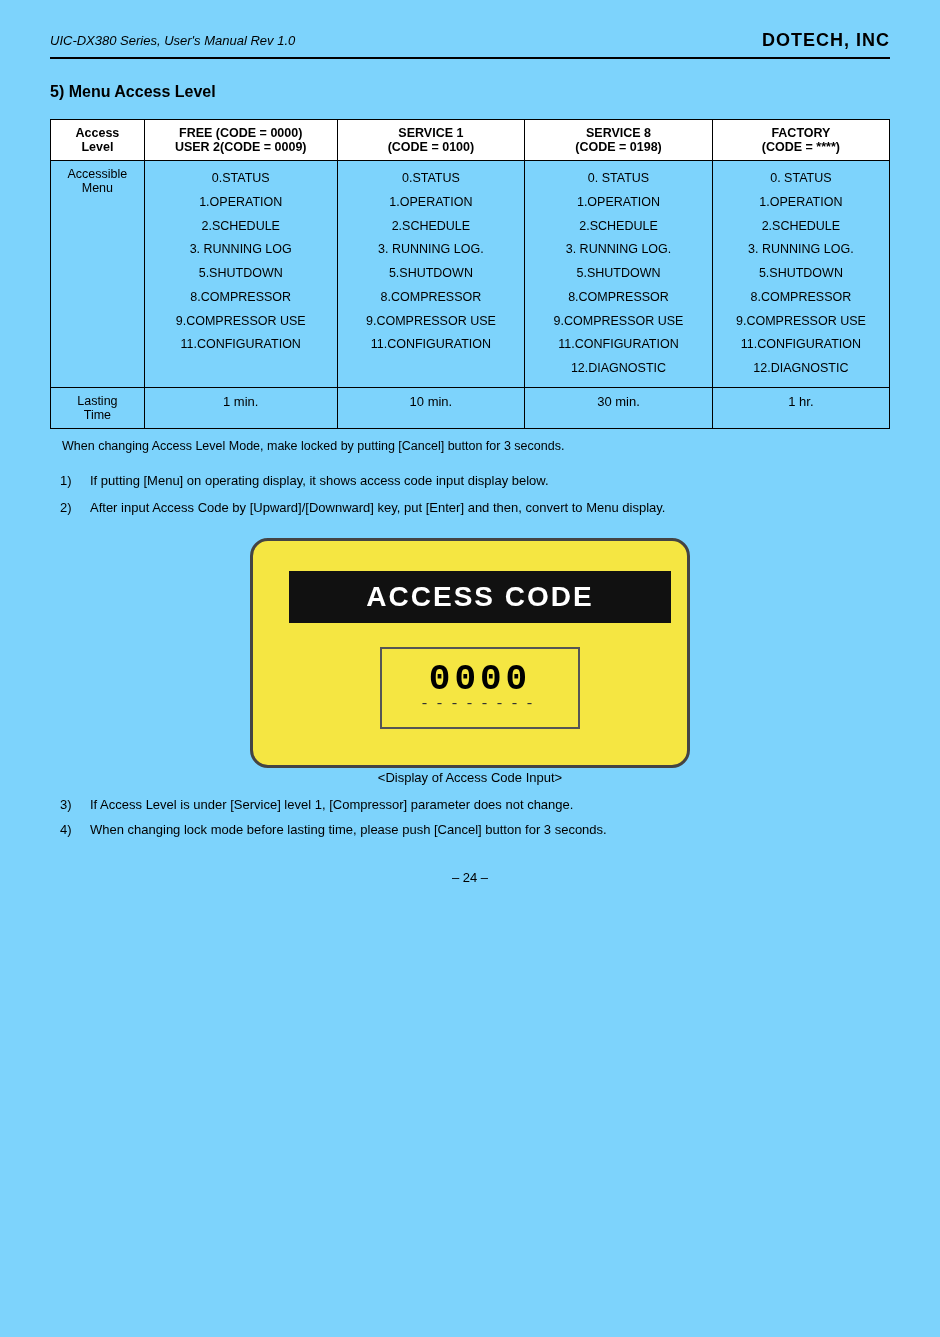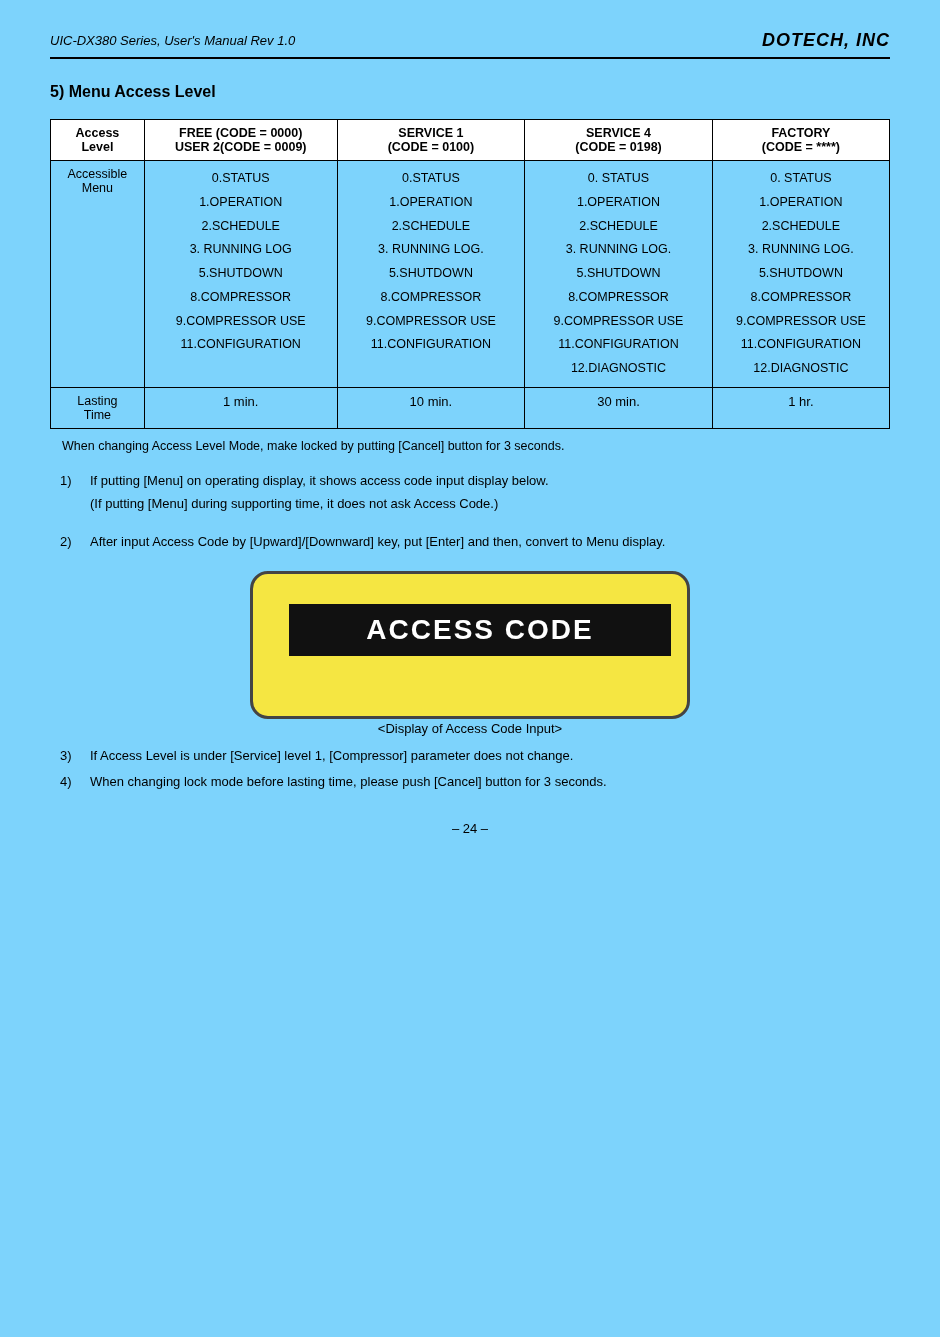--- a/index.html
+++ b/index.html
@@ -30,21 +30,20 @@
       padding-bottom: 6px;
       margin-bottom: 24px;
     }
     .header-title {
       font-style: italic;
       font-size: 13px;
     }
     .header-brand {
       font-size: 18px;
       font-weight: 900;
-      font-style: italic;
       letter-spacing: 1px;
     }
 
     
     .section-title {
       font-size: 16px;
       font-weight: bold;
       margin-bottom: 18px;
     }
 
@@ -217,21 +216,21 @@
         </th>
         <th class="col-free">
           <span>FREE (CODE = 0000)</span><br>
           <span>USER 2(CODE = 0009)</span>
         </th>
         <th class="col-service1">
           <span>SERVICE 1</span><br>
           <span>(CODE = 0100)</span>
         </th>
         <th class="col-service2">
-          <span>SERVICE 4</span><br>
+          <span>SERVICE 8</span><br>
           <span>(CODE = 0198)</span>
         </th>
         <th class="col-factory">
           <span>FACTORY</span><br>
           <span>(CODE = ****)</span>
         </th>
       </tr>
     </thead>
     <tbody>
 
@@ -298,32 +297,35 @@
     </tbody>
   </table>
 
   <p class="table-note">When changing Access Level Mode, make locked by putting [Cancel] button for 3 seconds.</p>
 
   <ul class="numbered-list">
     <li>
       <span class="num">1)</span>
       <div>
         <span>If putting [Menu] on operating display, it shows access code input display below.</span>
-        <div class="sub-note" style="margin-left:0; margin-top:4px;">(If putting [Menu] during supporting time, it does not ask Access Code.)</div>
       </div>
     </li>
     <li style="margin-top:8px;">
       <span class="num">2)</span>
       <span>After input Access Code by [Upward]/[Downward] key, put [Enter] and then, convert to Menu display.</span>
     </li>
   </ul>
 
   <div class="display-wrapper">
     <div class="display-box">
       <div class="display-title-bar">ACCESS CODE</div>
+      <div class="display-code-box">
+        <span class="display-code-value">0000</span>
+        <span class="display-code-underline">--------</span>
+      </div>
     </div>
     <div class="display-caption">&lt;Display of Access Code Input&gt;</div>
   </div>
 
   <ul class="numbered-list" style="margin-top: 8px;">
     <li>
       <span class="num">3)</span>
       <span>If Access Level is under [Service] level 1, [Compressor] parameter does not change.</span>
     </li>
     <li style="margin-top:4px;">

